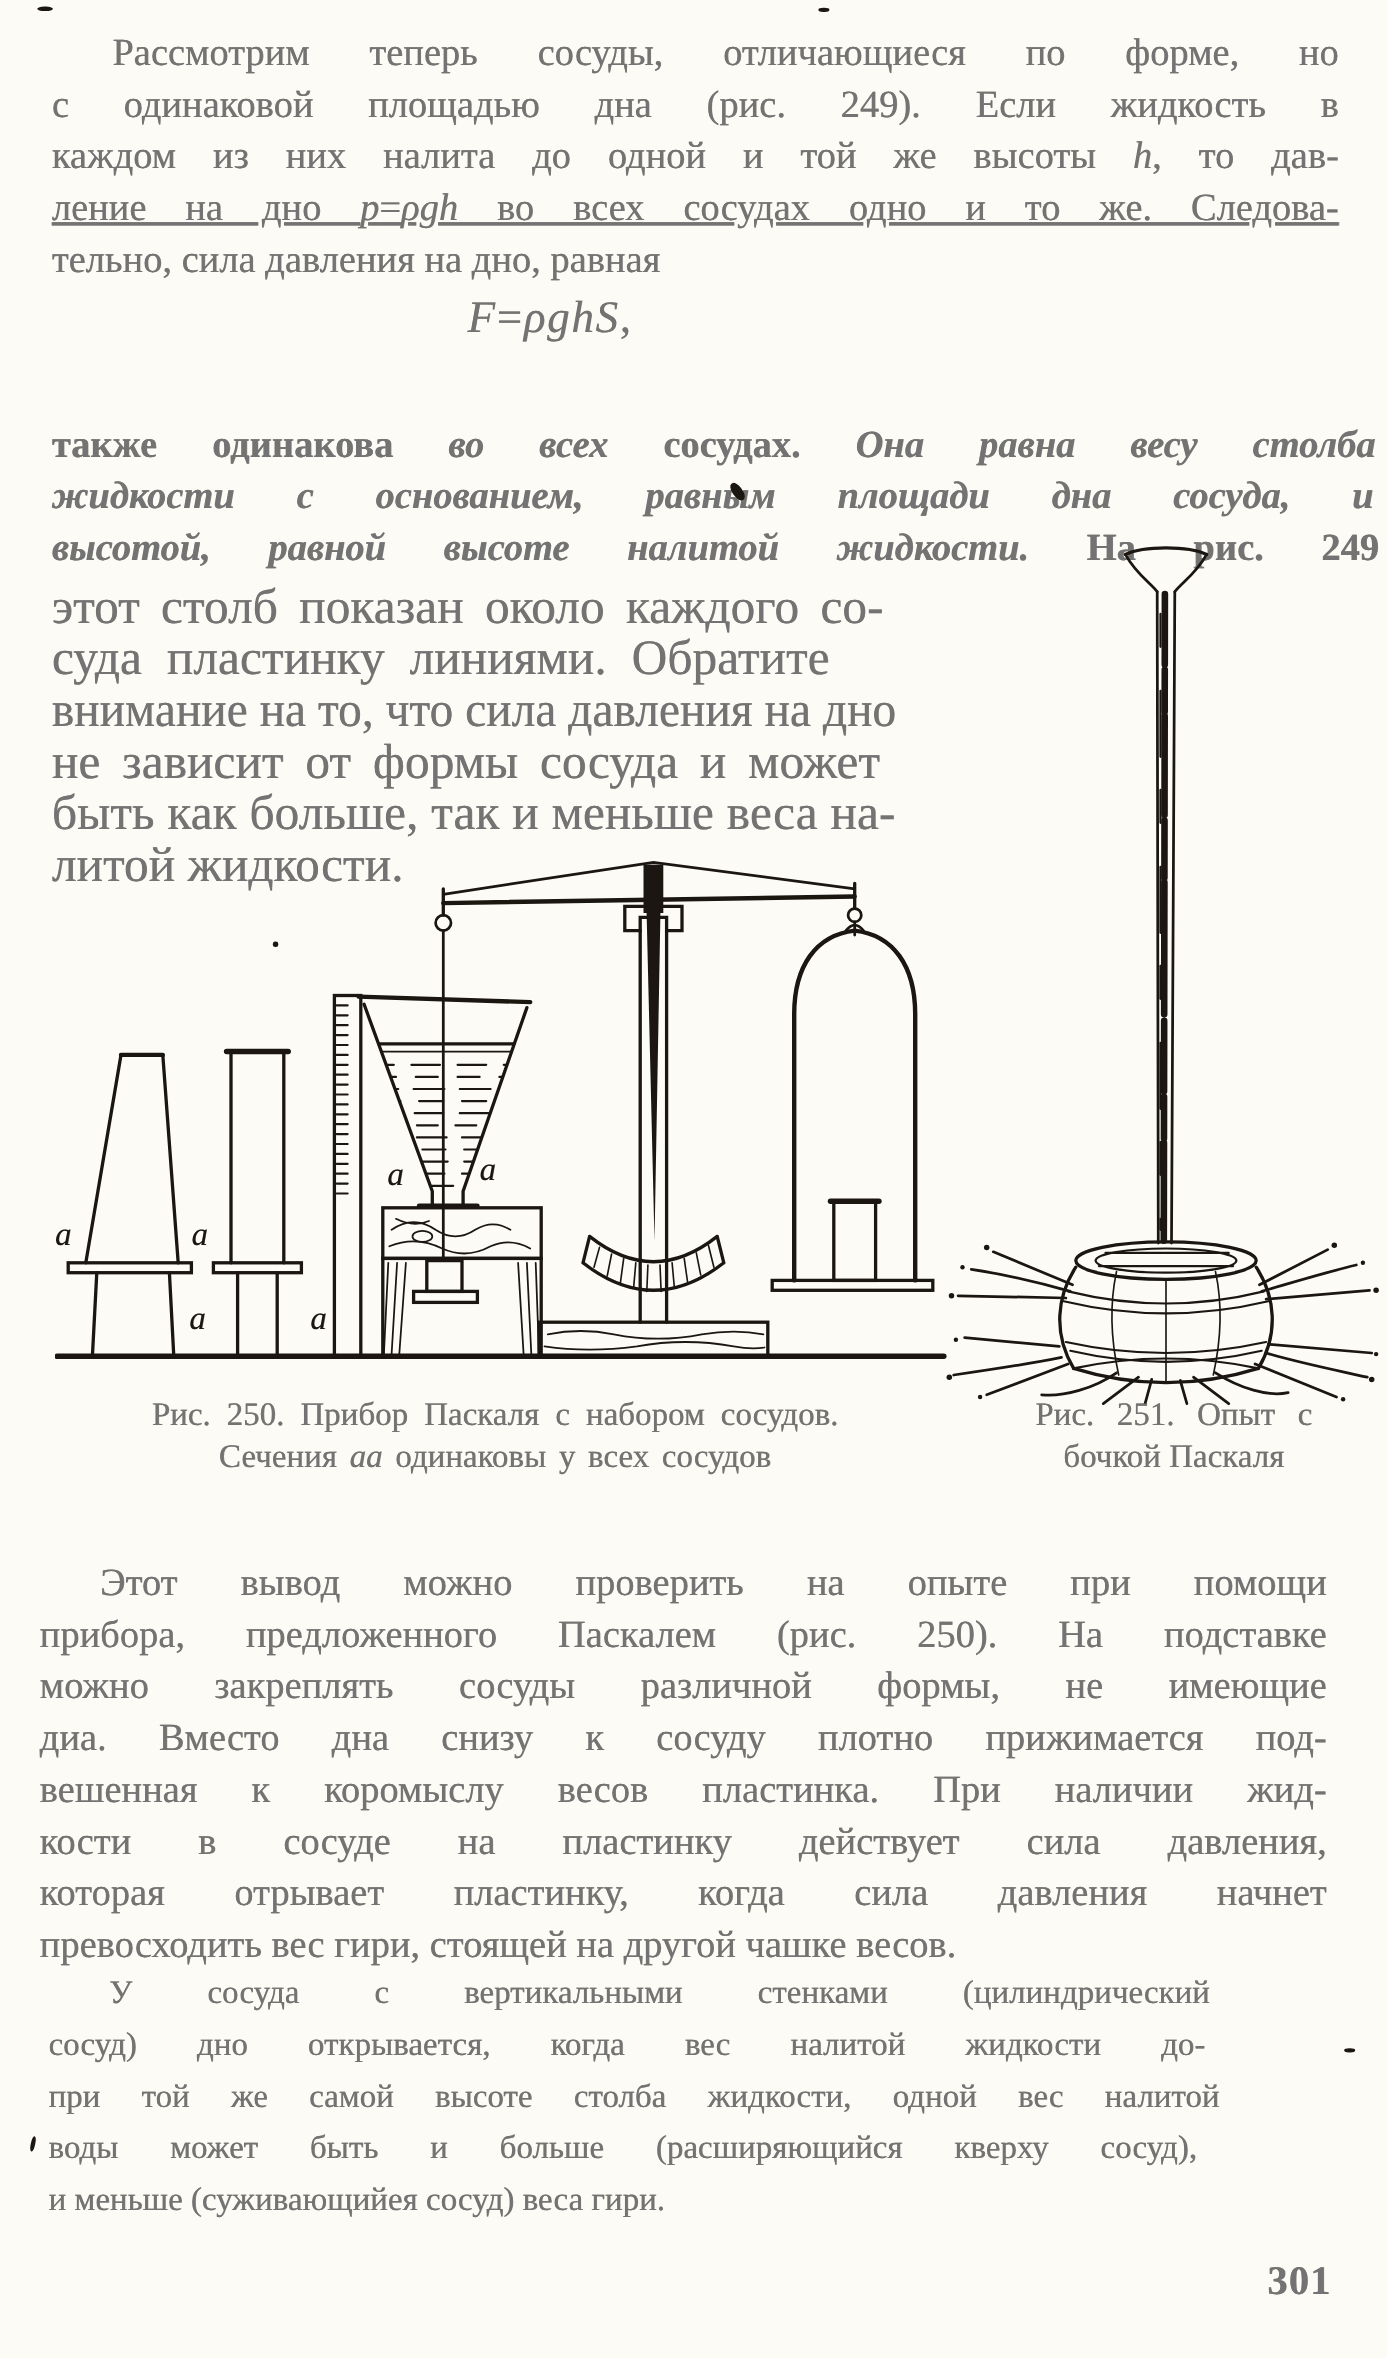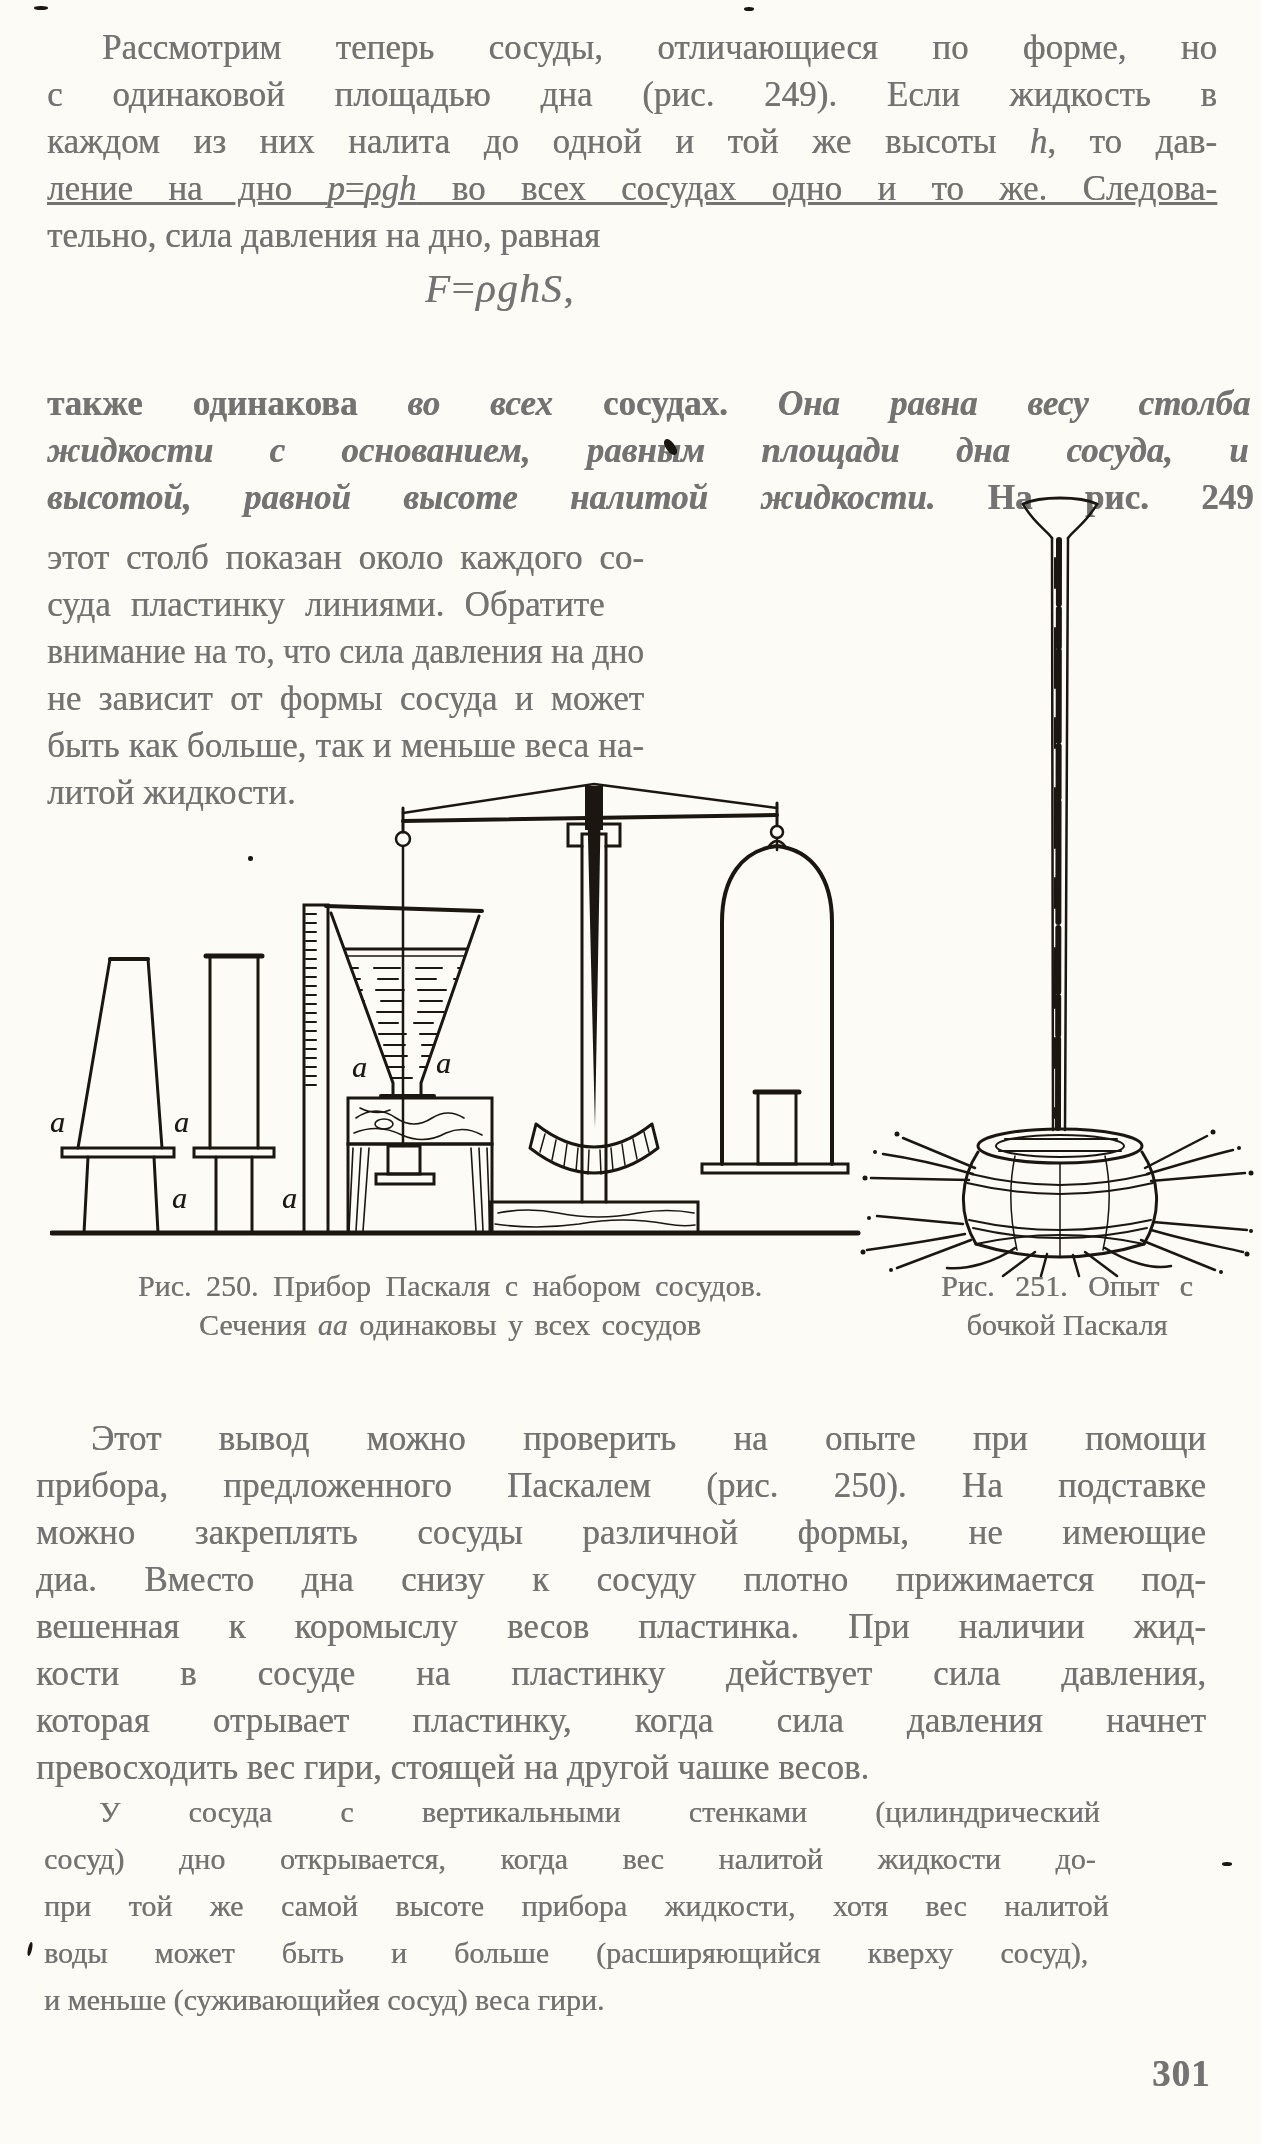--- a/index.html
+++ b/index.html
@@ -9,21 +9,21 @@
     font-family:"Liberation Serif","DejaVu Serif",serif;
     text-shadow:0.4px 0 0 rgba(23,19,14,.5);
   }
   .para{position:absolute;}
   .line{height:47px;white-space:nowrap;}
   .line-inner{display:inline-block;white-space:pre;transform-origin:0 62%;}
   .it{font-style:italic;}
   #p1 {left:47px;top:28px;width:1170px;font-size:35px;}
   #formula{left:60px;top:264px;width:880px;text-align:center;font-size:41px;letter-spacing:1.5px;}
   #p2f{left:47px;top:384px;width:1170px;font-size:35px;font-weight:bold;}
-  #p2n{left:47px;top:538px;width:601px;font-size:35px;}
+  #p2n{left:47px;top:525px;width:601px;font-size:45px;}
   #p3 {left:36px;top:1419px;width:1170px;font-size:35px;}
   #p4 {left:44px;top:1795px;width:1174px;font-size:30px;}
   .caption{position:absolute;text-align:center;font-size:30px;line-height:39px;}
   #cap250{left:52px;top:1266px;width:796px;}
   #cap250 .c1{word-spacing:7px;}
   #cap250 .c2{word-spacing:4px;}
   #cap251{left:878px;top:1266px;width:378px;}
   #cap251 .c1{word-spacing:13px;}
   #pageno{position:absolute;left:1152px;top:2052px;font-size:37px;font-weight:bold;letter-spacing:1px;}
   .fig{position:absolute;}
@@ -73,21 +73,21 @@
       <div class="line"><span class="line-inner" style="word-spacing: 38.6875px;"><span>диа. Вместо дна снизу к сосуду плотно прижимается под-</span></span></div>
       <div class="line"><span class="line-inner" style="word-spacing: 40.3281px;"><span>вешенная к коромыслу весов пластинка. При наличии жид-</span></span></div>
       <div class="line"><span class="line-inner" style="word-spacing: 52.1518px;"><span>кости в сосуде на пластинку действует сила давления,</span></span></div>
       <div class="line"><span class="line-inner" style="word-spacing: 54.388px;"><span>которая отрывает пластинку, когда сила давления начнет</span></span></div>
       <div class="line"><span class="line-inner"><span>превосходить вес гири, стоящей на другой чашке весов.</span></span></div>
     </div>
 
   <div class="para" id="p4">
       <div class="line" style="padding-left: 55px;"><span class="line-inner" style="word-spacing: 60.6906px;"><span>У сосуда с вертикальными стенками (цилиндрический</span></span></div>
       <div class="line"><span class="line-inner" style="word-spacing: 47.1071px;"><span>сосуд) дно открывается, когда вес налитой жидкости до-</span></span></div>
-      <div class="line"><span class="line-inner" style="word-spacing: 29.9514px;"><span>при той же самой высоте прибора жидкости, хотя вес налитой</span></span></div>
+      <div class="line"><span class="line-inner" style="word-spacing: 29.9514px;"><span>при той же самой высоте столба жидкости, одной вес налитой</span></span></div>
       <div class="line"><span class="line-inner" style="word-spacing: 39.5759px;"><span>воды может быть и больше (расширяющийся кверху сосуд),</span></span></div>
       <div class="line"><span class="line-inner"><span>и меньше (суживающийея сосуд) веса гири.</span></span></div>
     </div>
 
   <div class="fig" id="fig250">
     <svg width="812" height="472" viewBox="0 0 812 472">
 
       <path class="stroke" stroke-width="5" d="M2,461 H808"></path>
 
       <g>

